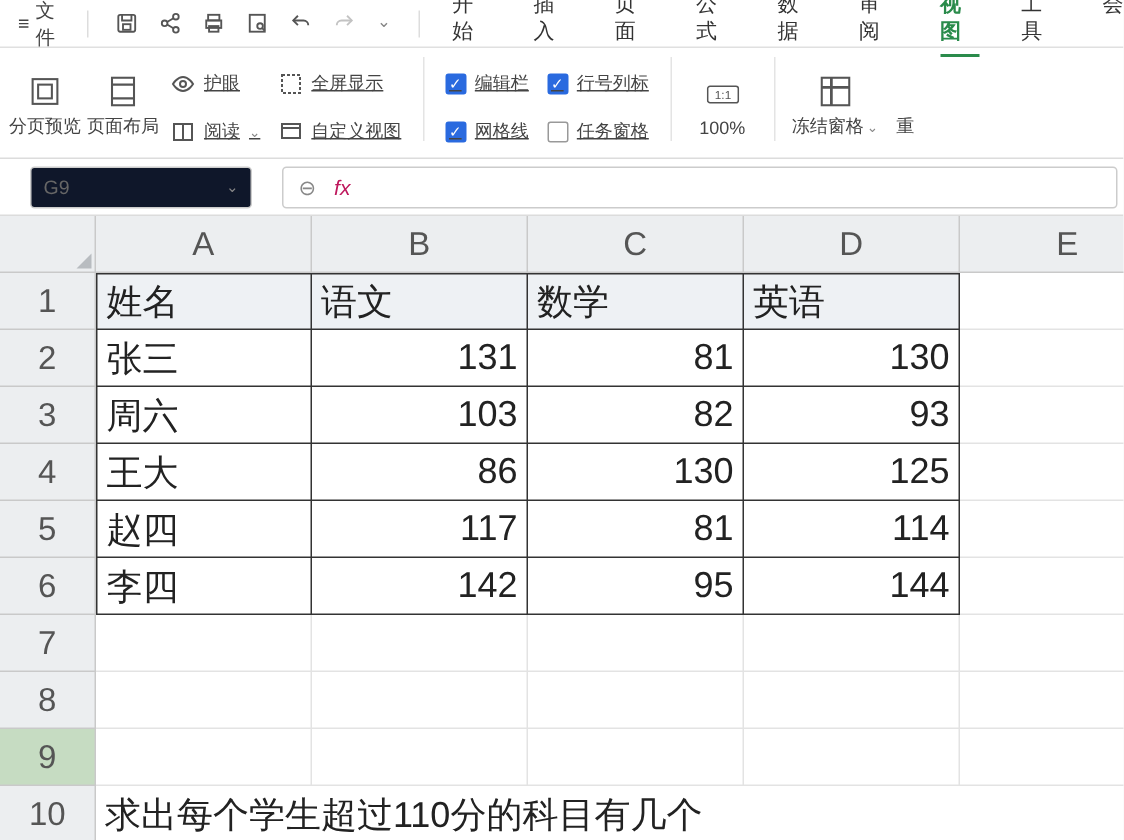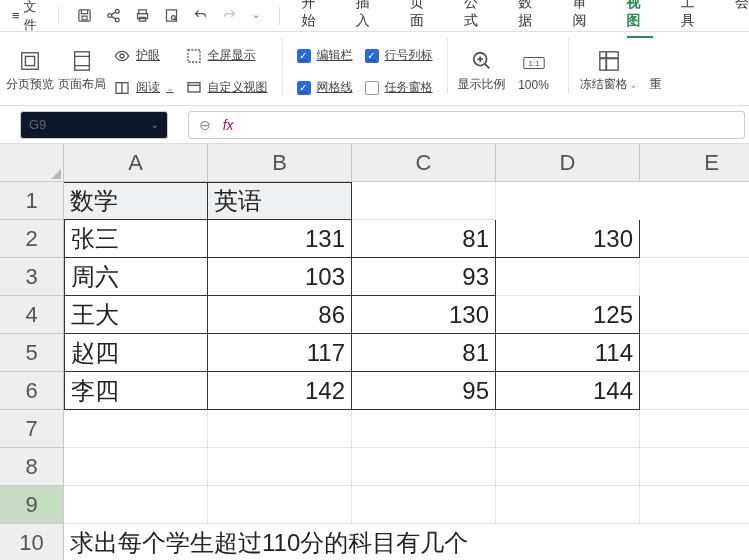--- a/index.html
+++ b/index.html
@@ -205,29 +205,20 @@
       <div class="stackrow">
         <span class="chk"></span>
         <span>任务窗格</span>
       </div>
     </div>
   </div>
   <div class="rsplit"></div>
   <div class="rgroup">
     <div class="bigbtn">
       <span class="ic">
-          <svg width="22" height="22" viewBox="0 0 24 24" fill="none" stroke="#555" stroke-width="2">
-            <circle cx="10" cy="10" r="7"></circle>
-            <path d="M15 15l5 5M10 7v6M7 10h6"></path>
-          </svg>
-        </span>
-      <span>显示比例</span>
-    </div>
-    <div class="bigbtn">
-      <span class="ic">
           <svg width="28" height="16" viewBox="0 0 28 16">
             <rect x="1" y="1" width="26" height="14" rx="2" fill="none" stroke="#555" stroke-width="1.3"></rect>
             <text x="14" y="12" text-anchor="middle" font-size="10" fill="#555">1:1</text>
           </svg>
         </span>
       <span>100%</span>
     </div>
   </div>
   <div class="rsplit"></div>
   <div class="rgroup">
@@ -277,34 +268,37 @@
       <div class="rowhead">4</div>
       <div class="rowhead">5</div>
       <div class="rowhead">6</div>
       <div class="rowhead">7</div>
       <div class="rowhead">8</div>
       <div class="rowhead sel">9</div>
       <div class="rowhead">10</div>
     </div>
   <div class="cells" id="cells">
       <div class="row firstdata">
+        <div class="cell bordered header first" style="width: 144px;">姓名</div>
+        <div class="cell bordered header" style="width: 144px;">语文</div>
         <div class="cell bordered header" style="width: 144px;">数学</div>
         <div class="cell bordered header" style="width: 144px;">英语</div>
         <div class="cell " style="width: 144px;"></div>
       </div>
       <div class="row">
         <div class="cell bordered first" style="width: 144px;">张三</div>
         <div class="cell bordered num" style="width: 144px;">131</div>
         <div class="cell bordered num" style="width: 144px;">81</div>
         <div class="cell bordered num" style="width: 144px;">130</div>
         <div class="cell " style="width: 144px;"></div>
       </div>
       <div class="row">
         <div class="cell bordered first" style="width: 144px;">周六</div>
         <div class="cell bordered num" style="width: 144px;">103</div>
+        <div class="cell bordered num" style="width: 144px;">82</div>
         <div class="cell bordered num" style="width: 144px;">93</div>
         <div class="cell " style="width: 144px;"></div>
       </div>
       <div class="row">
         <div class="cell bordered first" style="width: 144px;">王大</div>
         <div class="cell bordered num" style="width: 144px;">86</div>
         <div class="cell bordered num" style="width: 144px;">130</div>
         <div class="cell bordered num" style="width: 144px;">125</div>
         <div class="cell " style="width: 144px;"></div>
       </div>

